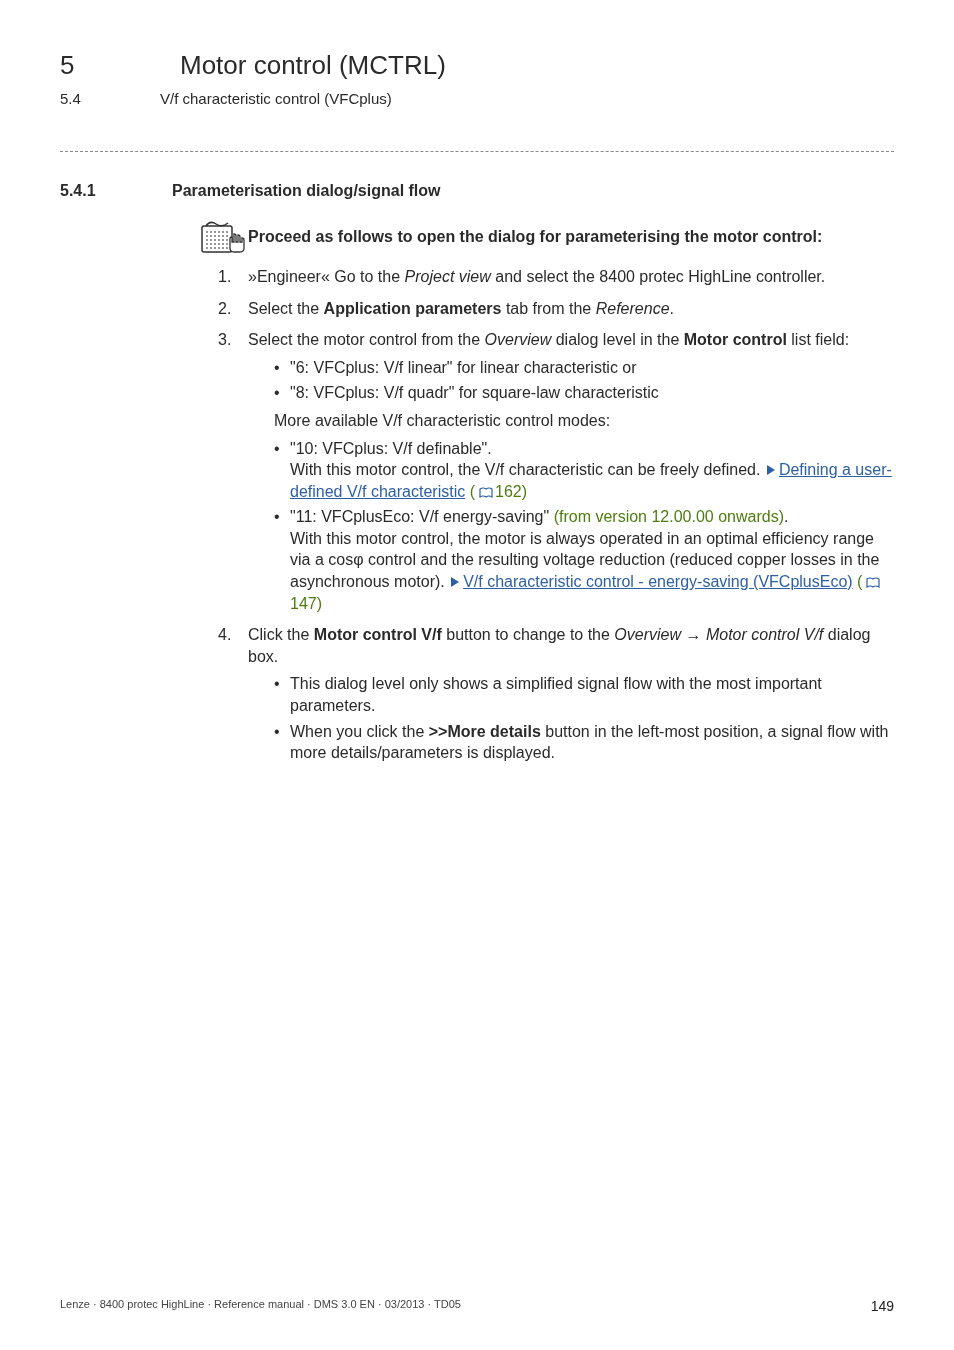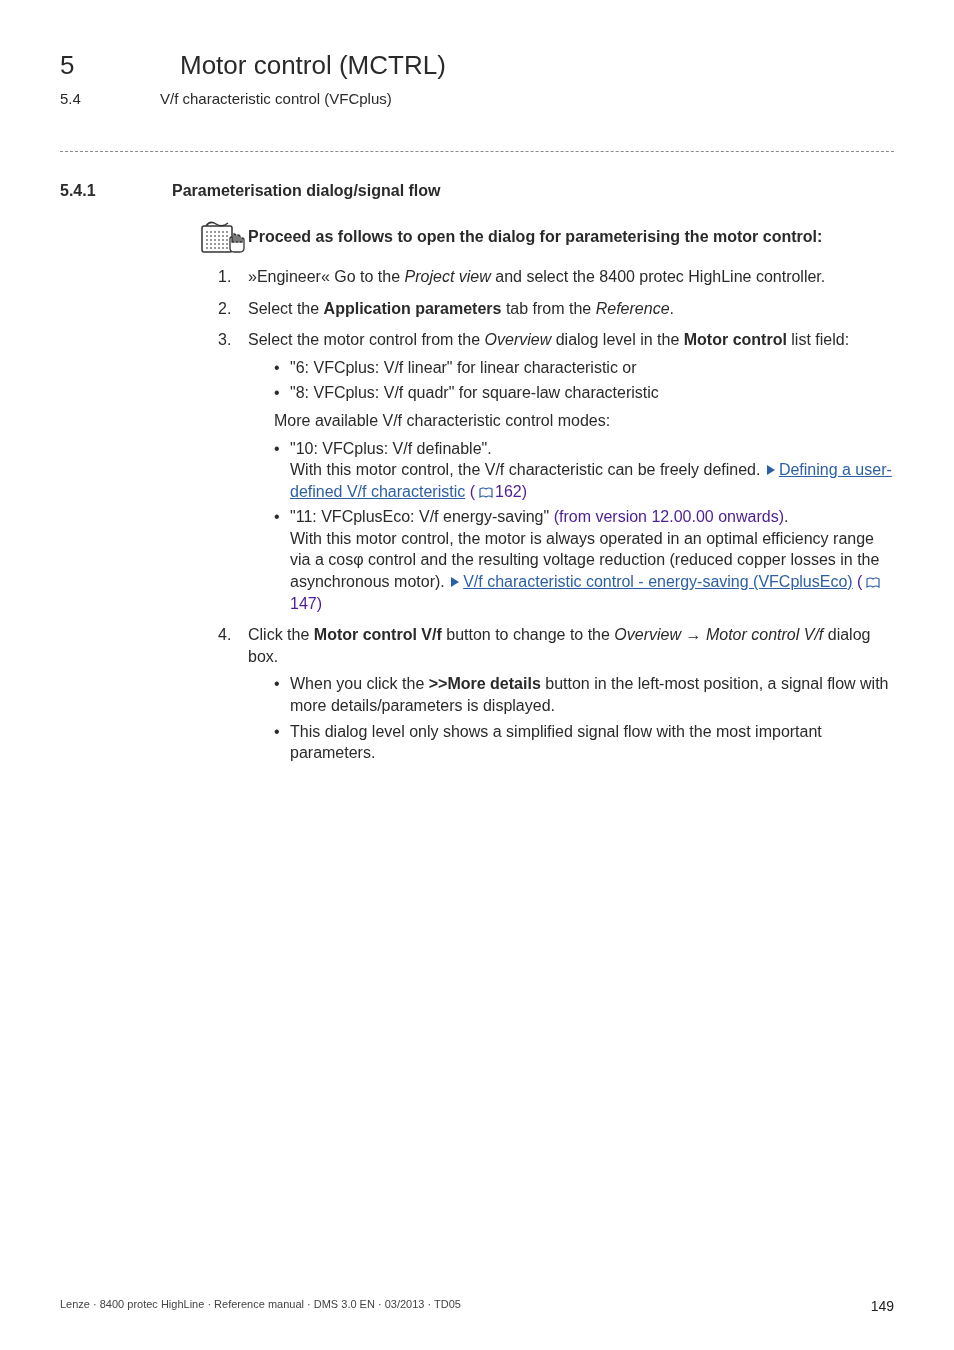--- a/index.html
+++ b/index.html
@@ -98,21 +98,21 @@
     top: 0;
     color: #2a2a2a;
   }
   .indent-para {
     margin: 6px 0 6px 26px;
     font-size: 16px;
   }
 
   .bold { font-weight: 700; }
   .ital { font-style: italic; }
-  .blue { color: #4c1d95; }
+  .blue { color: #4d7c0f; }
   .link { color: #2c5fa5; text-decoration: underline; text-decoration-color: #2c5fa5; }
 
   .tri {
     display: inline-block;
     width: 0; height: 0;
     border-top: 5px solid transparent;
     border-bottom: 5px solid transparent;
     border-left: 8px solid #2c5fa5;
     margin: 0 4px 0 2px;
     vertical-align: 0;
@@ -222,24 +222,24 @@
                   </svg></span><span>147)</span></span>
           </li>
         </ul>
       </li>
 
       <li>
         <span class="num">4.</span>
         <span>Click the </span><span class="bold">Motor control V/f</span><span> button to change to the </span><span class="ital">Overview</span><span> → </span><span class="ital">Motor control V/f</span><span> dialog box.</span>
 
         <ul class="bullets">
+          <li>This dialog level only shows a simplified signal flow with the most important parameters.</li>
           <li>
             <span>When you click the </span><span class="bold">&gt;&gt;More details</span><span> button in the left-most position, a signal flow with more details/parameters is displayed.</span>
           </li>
-          <li>This dialog level only shows a simplified signal flow with the most important parameters.</li>
         </ul>
       </li>
 
     </ol>
   </div>
 
   <div class="footer">
     <span>Lenze · 8400 protec HighLine · Reference manual · DMS 3.0 EN · 03/2013 · TD05</span>
     <span class="pagenum">149</span>
   </div>

